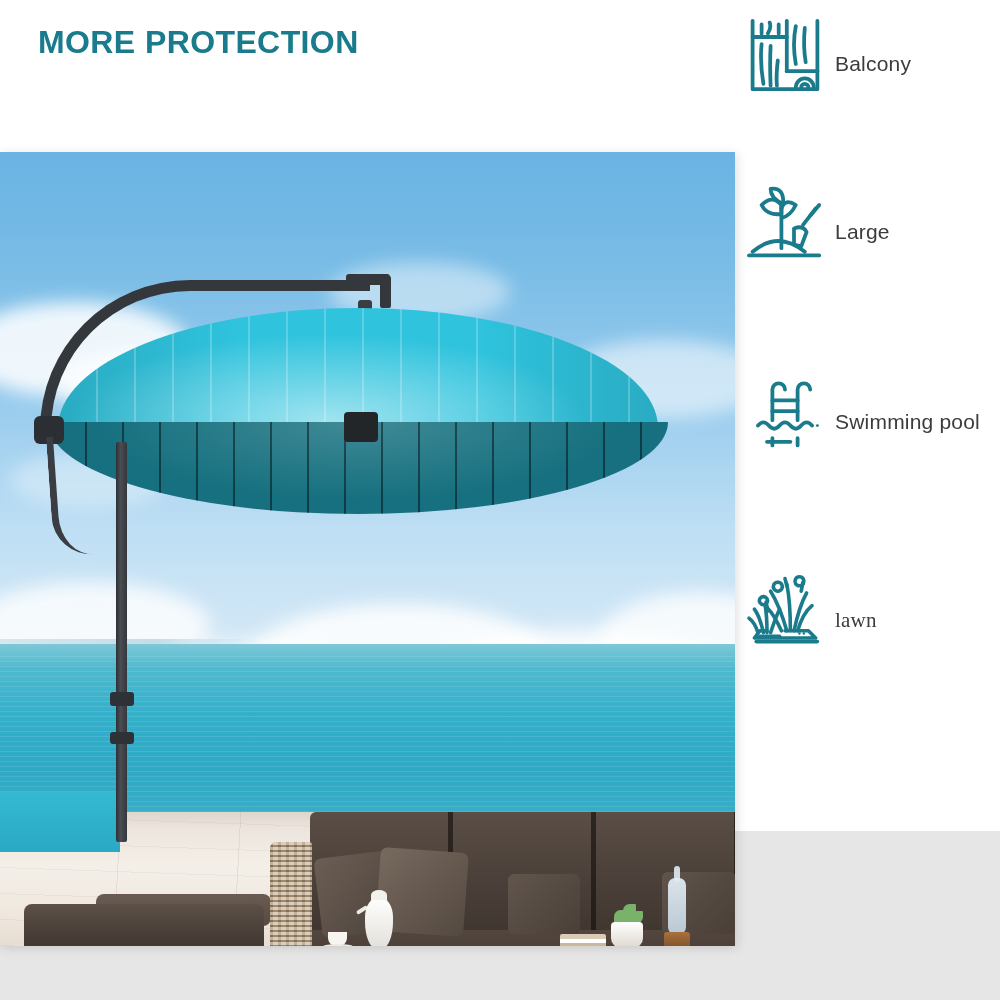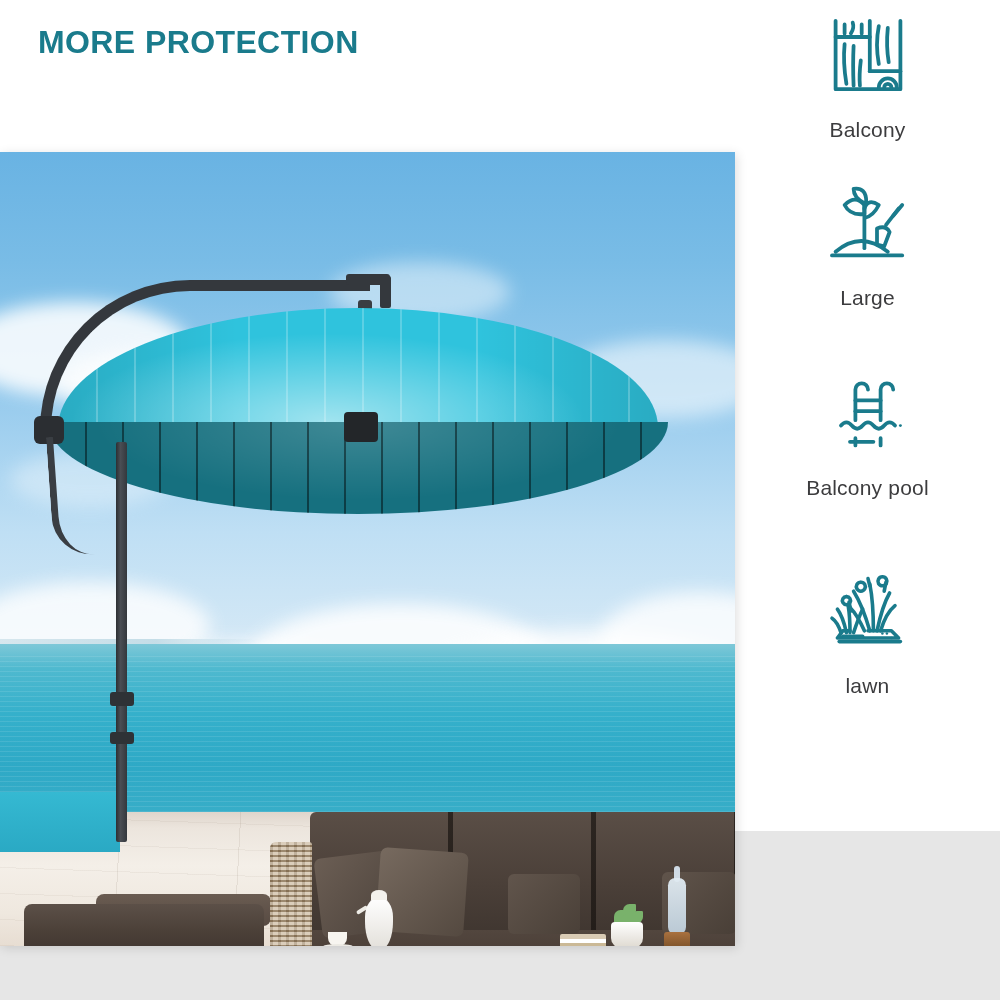--- a/index.html
+++ b/index.html
@@ -274,27 +274,27 @@
     position:absolute; left:735px; top:831px; width:265px; height:169px;
     background:#e6e6e6;
   }
   .bottom-strip-r {
     position:absolute; left:0; top:946px; width:1000px; height:54px;
     background:#e6e6e6; z-index:0;
   }
 
   .feature {
     position:absolute; left:735px; width:265px;
-    display:flex; flex-direction:column; align-items:center;
+    display:flex; align-items:center;
     z-index:3;
   }
   .f1 { top:10px; }
   .f2 { top:178px; }
   .f3 { top:368px; }
-  .f4 { top:566px; }
+  .f4 { top:566px;font-family:Liberation Serif, serif; }
 
   .feature .ficon { width:100px; height:90px; display:block; }
   .feature .flabel {
     margin-top:18px; font-size:21px; color:#3c3c3e;
     font-weight:400; letter-spacing:.2px; white-space:nowrap;
   }
 </style>
 </head>
 <body>
 
@@ -428,21 +428,21 @@
         <path d="M36 58 V24 A7 7 0 0 1 50 24"></path>
         <path d="M64 58 V24 A7 7 0 0 1 78 24"></path>
         <path d="M36 36 H64"></path>
         <path d="M36 48 H64"></path>
         <path d="M20 64 q6 -7 12 0 t12 0 t12 0 t12 0 t12 0"></path>
         <path d="M36 78 V86 M64 78 V86"></path>
         <path d="M30 82 H56"></path>
         <circle cx="86" cy="64" r="1.6" fill="#1a7b8c" stroke="none"></circle>
       </g>
     </svg>
-    <div class="flabel">Balcony pool</div>
+    <div class="flabel">Swimming pool</div>
   </div>
 
   <div class="feature f4">
     <svg class="ficon" viewBox="0 0 100 100">
       <g fill="none" stroke="#1a7b8c" stroke-width="4" stroke-linecap="round" stroke-linejoin="round">
         <path d="M52 72 Q44 44 34 28"></path>
         <path d="M56 72 Q56 40 52 20"></path>
         <path d="M60 72 Q66 44 74 30"></path>
         <path d="M64 72 Q70 52 80 44"></path>
         <path d="M46 72 Q38 54 30 46"></path>

